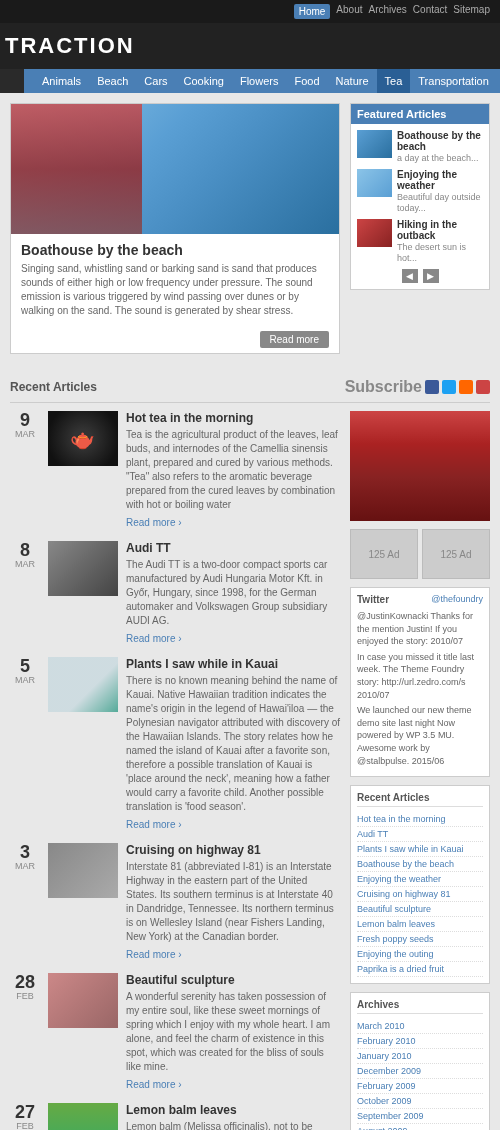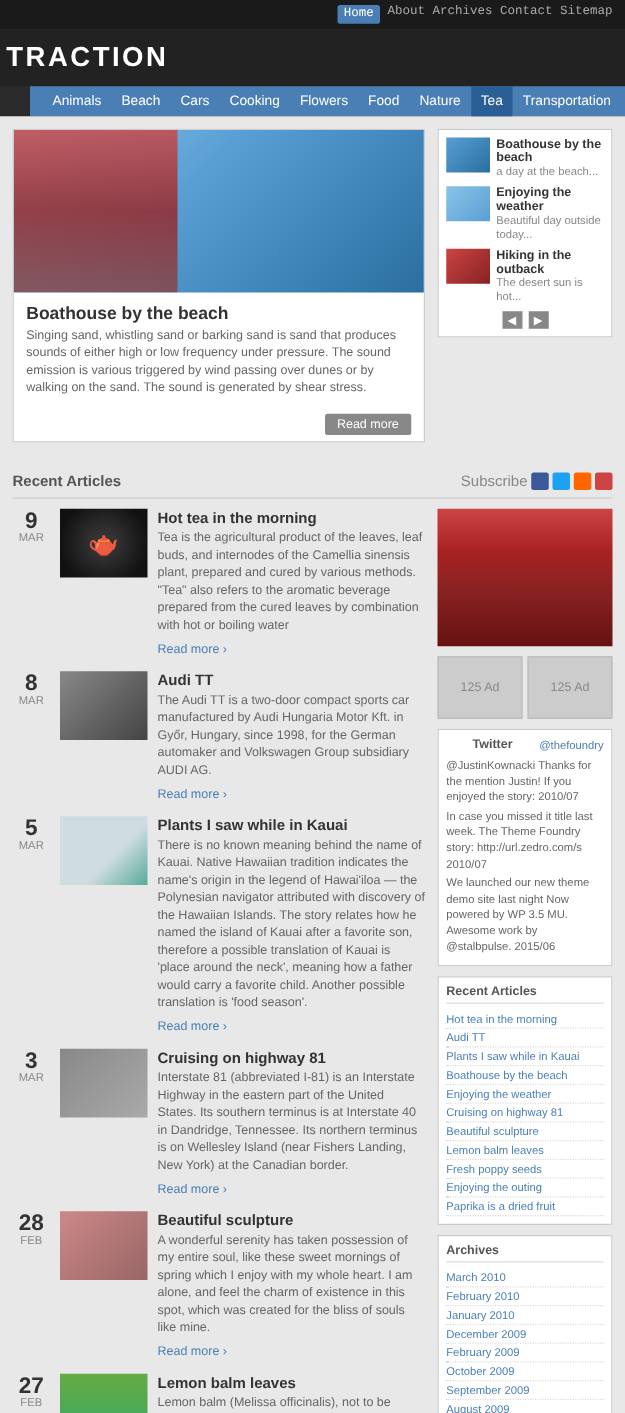--- a/index.html
+++ b/index.html
@@ -1,19 +1,19 @@
 <!DOCTYPE html>
 <html><head>
   <meta charset="utf-8">
   <style>
     * { margin: 0; padding: 0; box-sizing: border-box; }
     body { font-family: Arial, sans-serif; font-size: 12px; background: #2a2a2a; color: #333; width: 500px; }
 
     
-    .top-nav { background: #1a1a1a; padding: 4px 10px; display: flex; justify-content: flex-end; gap: 6px; font-family: Liberation Mono, monospace; }
+    .top-nav { background: #1a1a1a; padding: 4px 10px; display: flex; justify-content: flex-end; gap: 6px; }
     .top-nav a { color: #aaa; text-decoration: none; font-size: 10px; }
     .top-nav a.active { background: #4a7fb5; color: #fff; padding: 2px 5px; border-radius: 2px; }
 
     
     .header { background: #222; padding: 10px 5px; }
     .header .logo { color: #fff; font-size: 22px; font-weight: bold; letter-spacing: 2px; }
 
     
     .cat-nav { background: #4a7fb5; padding: 0 10px; display: flex; gap: 0; margin-left: 24px; }
     .cat-nav a { color: #fff; text-decoration: none; font-size: 11px; padding: 6px 8px; display: block; }
@@ -46,21 +46,21 @@
     .fa-text { font-size: 10px; }
     .fa-text strong { display: block; color: #333; font-size: 10px; }
     .fa-text span { color: #888; font-size: 9px; }
     .fa-nav { display: flex; justify-content: center; gap: 5px; margin-top: 4px; }
     .fa-nav button { background: #888; color: #fff; border: none; width: 16px; height: 14px; font-size: 9px; cursor: pointer; }
 
     
     .recent-section { background: #e8e8e8; padding: 0 10px 10px; }
     .recent-header { display: flex; justify-content: space-between; align-items: center; padding: 6px 0; border-bottom: 1px solid #ccc; margin-bottom: 8px; }
     .recent-header h3 { font-size: 12px; color: #555; font-weight: bold; }
-    .subscribe-icons { display: flex; gap: 3px; align-items: center; font-size: 12px; color: #888; }
+    .subscribe-icons { display: flex; gap: 3px; align-items: center; font-size: 16px; color: #888; font-weight: bold; }
     .sub-icon { width: 14px; height: 14px; border-radius: 2px; display: inline-block; }
     .sub-fb { background: #3b5998; }
     .sub-tw { background: #1da1f2; }
     .sub-rss { background: #ff6600; }
     .sub-email { background: #cc4444; }
 
     
     .recent-layout { display: flex; gap: 10px; }
     .articles-list { flex: 1; }
     .sidebar-right { width: 140px; flex-shrink: 0; }
@@ -84,21 +84,21 @@
     .read-more-link { font-size: 10px; color: #4a7fb5; text-decoration: none; }
     .read-more-link::after { content: ' ›'; }
 
     
     .sidebar-img-tall { width: 140px; height: 110px; background: linear-gradient(180deg, #c44 0%, #a22 30%, #822 60%, #611 100%); margin-bottom: 8px; }
     .ad-boxes { display: flex; gap: 4px; margin-bottom: 8px; }
     .ad-box { flex: 1; height: 50px; background: #ccc; display: flex; align-items: center; justify-content: center; font-size: 10px; color: #888; border: 1px solid #bbb; }
 
     
     .twitter-section { background: #fff; border: 1px solid #ccc; padding: 6px; margin-bottom: 8px; }
-    .twitter-header { display: flex; justify-content: space-between; align-items: center; margin-bottom: 5px; margin-left: 21px; }
+    .twitter-header { display: flex; justify-content: space-between; align-items: flex-start; margin-bottom: 5px; }
     .twitter-header span { font-size: 10px; font-weight: bold; color: #555; }
     .twitter-header a { font-size: 10px; color: #4a7fb5; text-decoration: none; }
     .twitter-section p { font-size: 9px; color: #666; line-height: 1.4; margin-bottom: 3px; }
     .twitter-section a { font-size: 9px; color: #4a7fb5; text-decoration: none; }
 
     
     .sidebar-recent { background: #fff; border: 1px solid #ccc; padding: 6px; margin-bottom: 8px; }
     .sidebar-recent h4 { font-size: 10px; font-weight: bold; color: #555; border-bottom: 1px solid #ddd; margin-bottom: 5px; padding-bottom: 3px; }
     .sidebar-recent ul { list-style: none; }
     .sidebar-recent ul li { font-size: 9px; color: #4a7fb5; border-bottom: 1px dotted #ddd; padding: 2px 0; cursor: pointer; }
@@ -151,20 +151,21 @@
           <p>Singing sand, whistling sand or barking sand is sand that produces sounds of either high or low frequency under pressure. The sound emission is various triggered by wind passing over dunes or by walking on the sand. The sound is generated by shear stress.</p>
         </div>
         <div class="read-more-btn">
           <button>Read more</button>
         </div>
       </div>
     </div>
 
     <div class="right-col">
       <div class="featured-articles">
+        <h3>Featured Articles</h3>
         <div class="fa-item">
           <div class="fa-thumb fa-thumb-1"></div>
           <div class="fa-text">
             <strong>Boathouse by the beach</strong>
             <span>a day at the beach...</span>
           </div>
         </div>
         <div class="fa-item">
           <div class="fa-thumb fa-thumb-2"></div>
           <div class="fa-text">

